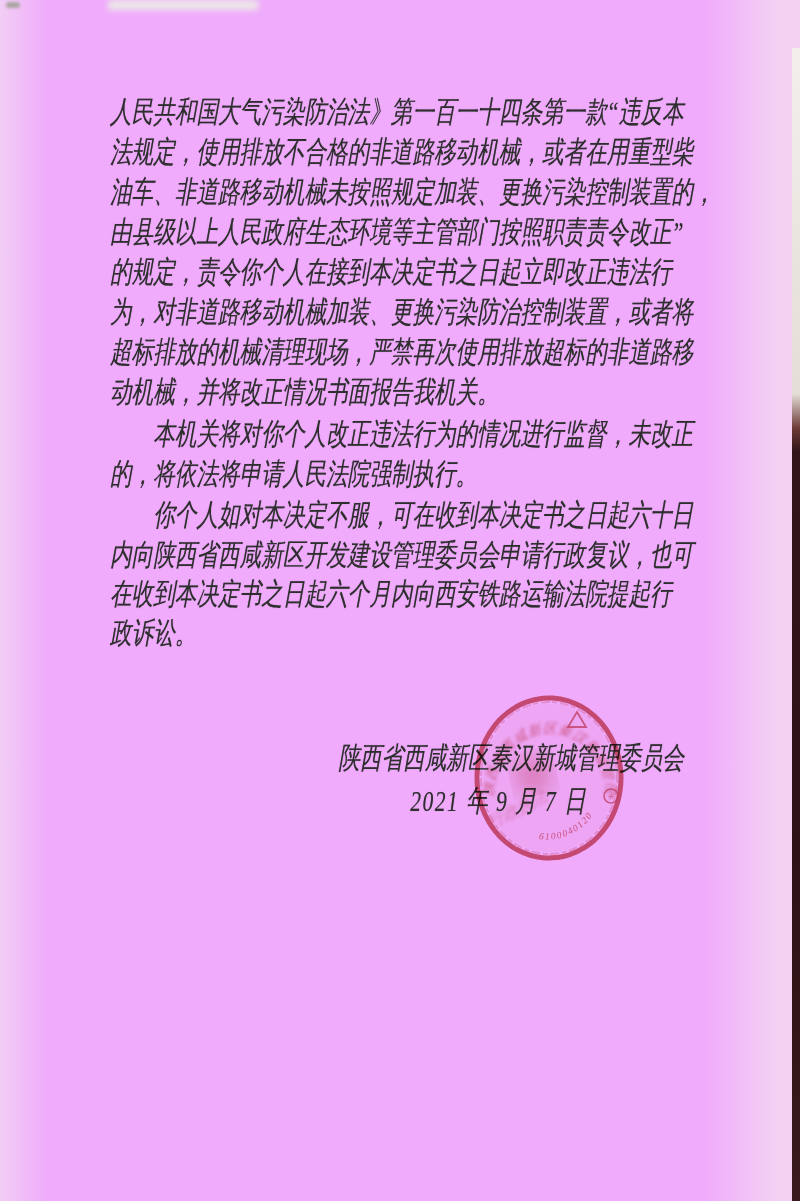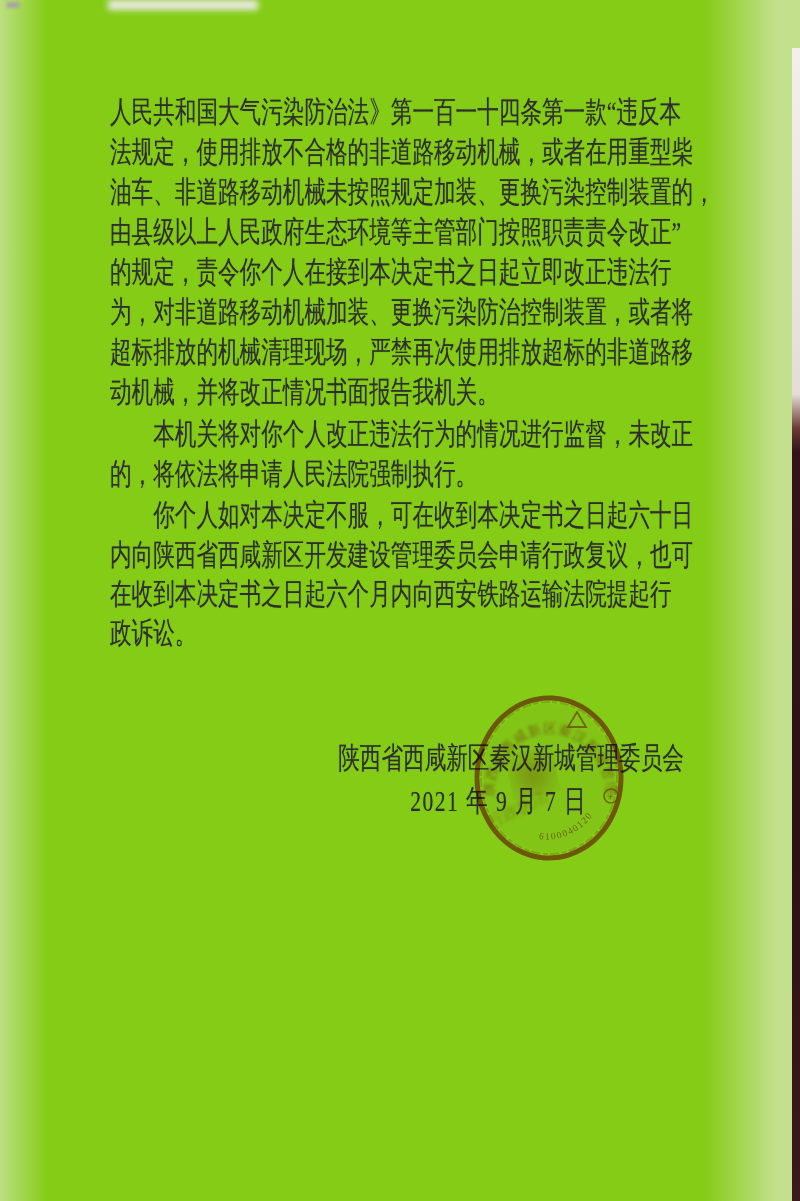--- a/index.html
+++ b/index.html
@@ -1,22 +1,23 @@
 <!DOCTYPE html>
 <html><head>
 <meta charset="utf-8">
 <style>
   html,body{margin:0;padding:0;background:#e9e7e4;}
   .page{
     position:relative;
     width:800px;height:1201px;
     margin:0 auto;
-    background:#84cc16;
+    background:#f0abfc;
     overflow:hidden;
     font-family:"Liberation Serif","DejaVu Serif",serif;
+    font-style:italic;
   }
   
   .page::before{
     content:"";position:absolute;inset:0;
     background:
       linear-gradient(90deg, rgba(244,241,237,.5) 0%, rgba(255,255,255,0) 6%,
         rgba(255,255,255,0) 88%, rgba(246,240,236,.55) 97%);
     pointer-events:none;
   }
   .doc-text{

